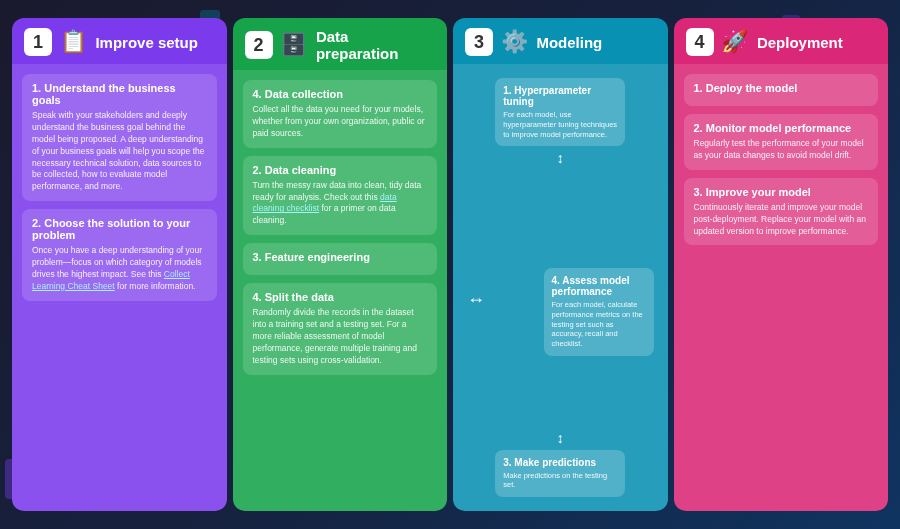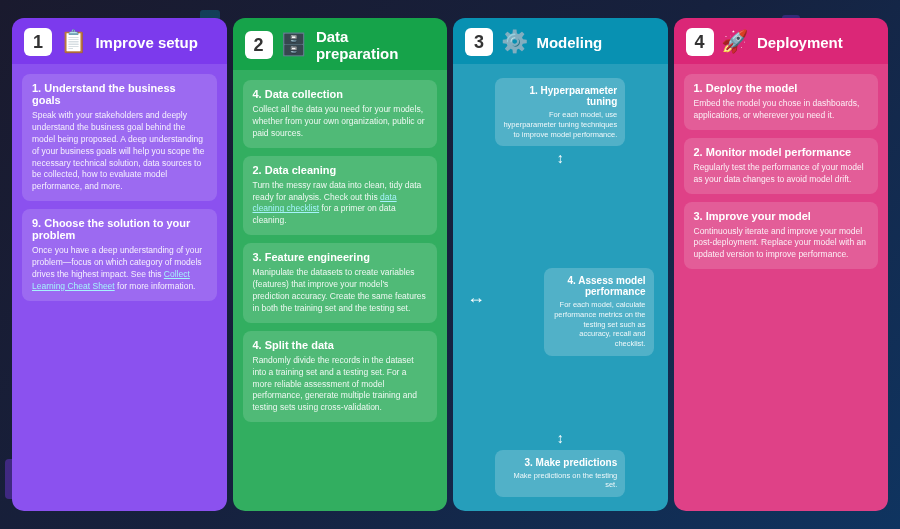--- a/index.html
+++ b/index.html
@@ -143,21 +143,21 @@
       width: 100%;
       display: flex;
       justify-content: center;
     }
 
     .model-card {
       background: rgba(255,255,255,0.2);
       border-radius: 8px;
       padding: 7px 8px;
       color: white;
-      text-align: right;
+      text-align: left;
     }
 
     .model-card-wide {
       width: 130px;
     }
 
     .model-card-side {
       width: 110px;
       margin-top: 28px;
     }
@@ -204,21 +204,21 @@
       <div class="col-number">1</div>
       <span class="col-icon">📋</span>
       <span class="col-title">Improve setup</span>
     </div>
     <div class="col-body">
       <div class="card">
         <div class="card-title">1. Understand the business goals</div>
         <div class="card-text">Speak with your stakeholders and deeply understand the business goal behind the model being proposed. A deep understanding of your business goals will help you scope the necessary technical solution, data sources to be collected, how to evaluate model performance, and more.</div>
       </div>
       <div class="card">
-        <div class="card-title">9. Choose the solution to your problem</div>
+        <div class="card-title">2. Choose the solution to your problem</div>
         <div class="card-text">Once you have a deep understanding of your problem—focus on which category of models drives the highest impact. See this <a>Collect Learning Cheat Sheet</a> for more information.</div>
       </div>
     </div>
   </div>
 
   <div class="column col-2">
     <div class="col-header">
       <div class="col-number">2</div>
       <span class="col-icon">🗄️</span>
       <span class="col-title">Data preparation</span>
@@ -227,21 +227,20 @@
       <div class="card">
         <div class="card-title">4. Data collection</div>
         <div class="card-text">Collect all the data you need for your models, whether from your own organization, public or paid sources.</div>
       </div>
       <div class="card">
         <div class="card-title">2. Data cleaning</div>
         <div class="card-text">Turn the messy raw data into clean, tidy data ready for analysis. Check out this <a>data cleaning checklist</a> for a primer on data cleaning.</div>
       </div>
       <div class="card">
         <div class="card-title">3. Feature engineering</div>
-        <div class="card-text">Manipulate the datasets to create variables (features) that improve your model's prediction accuracy. Create the same features in both the training set and the testing set.</div>
       </div>
       <div class="card">
         <div class="card-title">4. Split the data</div>
         <div class="card-text">Randomly divide the records in the dataset into a training set and a testing set. For a more reliable assessment of model performance, generate multiple training and testing sets using cross-validation.</div>
       </div>
     </div>
   </div>
 
   <div class="column col-3">
     <div class="col-header">
@@ -285,21 +284,20 @@
 
   <div class="column col-4">
     <div class="col-header">
       <div class="col-number">4</div>
       <span class="col-icon">🚀</span>
       <span class="col-title">Deployment</span>
     </div>
     <div class="col-body">
       <div class="card">
         <div class="card-title">1. Deploy the model</div>
-        <div class="card-text">Embed the model you chose in dashboards, applications, or wherever you need it.</div>
       </div>
       <div class="card">
         <div class="card-title">2. Monitor model performance</div>
         <div class="card-text">Regularly test the performance of your model as your data changes to avoid model drift.</div>
       </div>
       <div class="card">
         <div class="card-title">3. Improve your model</div>
         <div class="card-text">Continuously iterate and improve your model post-deployment. Replace your model with an updated version to improve performance.</div>
       </div>
     </div>

